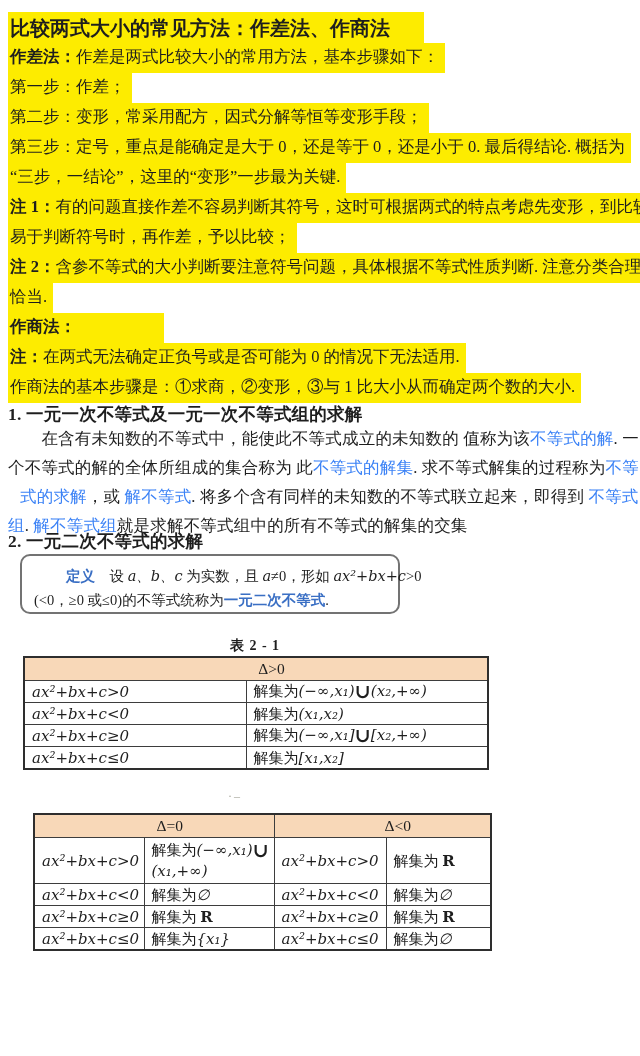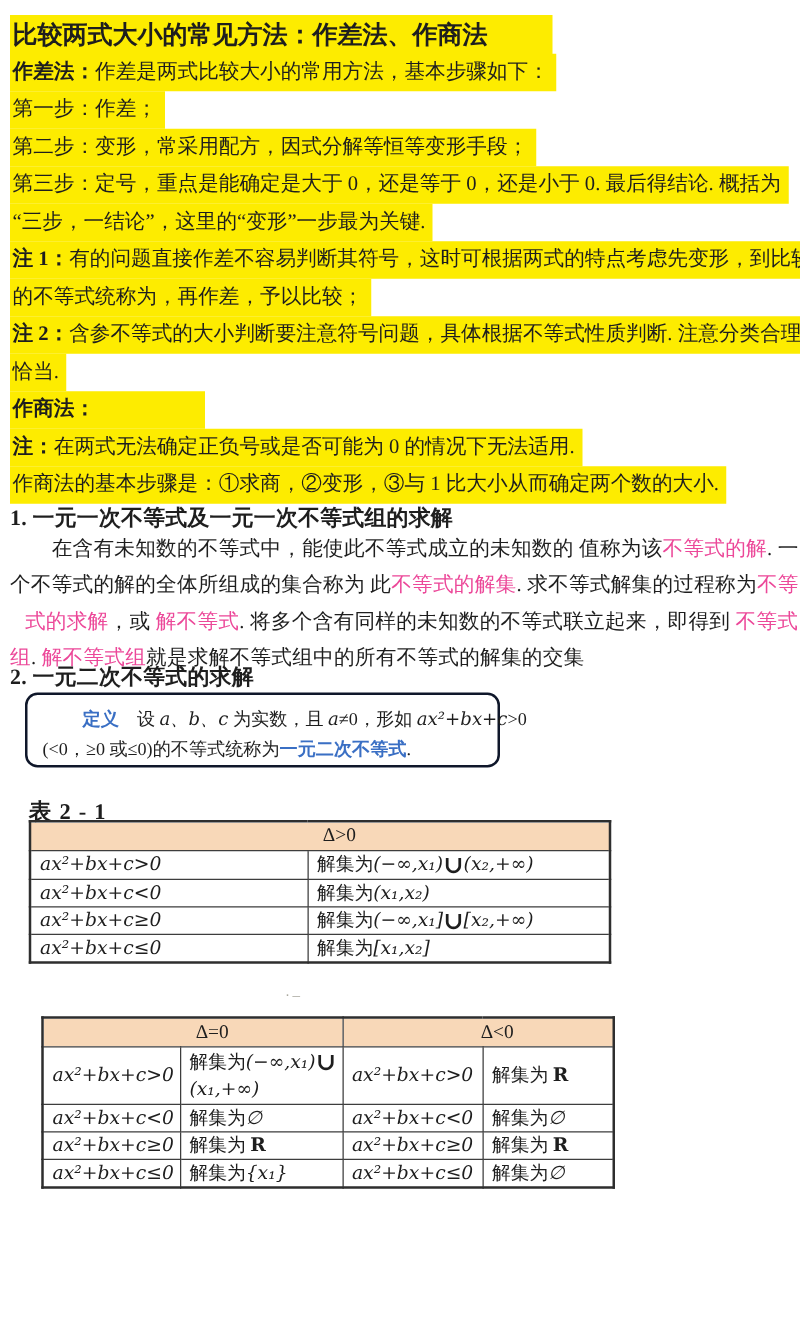--- a/index.html
+++ b/index.html
@@ -6,56 +6,56 @@
   .page{
     position:relative;width:640px;height:1056px;background:#ffffff;overflow:hidden;
     font-family:"Liberation Serif","DejaVu Serif",serif;color:#1e1e1e;
   }
   .line{position:absolute;left:8px;white-space:nowrap;font-size:16.5px;line-height:1.25;}
   .line.heading{font-size:17.5px;letter-spacing:0.2px;}
   .line.plain{letter-spacing:0.2px;}
   .band{background:#fdec00;display:inline-block;padding:4px 6px 5px 2px;}
   .sg-n{}
   .sg-b{font-weight:bold;}
-  .sg-u{color:#ec4899;}
+  .sg-u{color:#3b82f6;}
   .sg-ub{color:#3a6fc4;font-weight:bold;}
   .sg-m{font-style:italic;font-family:"DejaVu Serif","Liberation Serif",serif;}
   .sg-mb{font-weight:bold;font-family:"DejaVu Serif","Liberation Serif",serif;}
   .sg-cup{font-size:1.3em;vertical-align:-2px;font-style:normal;font-weight:bold;line-height:1;}
   .defbox{
     position:absolute;left:20px;top:554px;width:352px;height:38px;
-    border:2px solid #0f172a;border-radius:10px;padding:8px 12px 10px;
+    border:2px solid #737373;border-radius:10px;padding:8px 12px 10px;
     font-size:14.5px;line-height:24px;white-space:nowrap;
   }
   .defbox .l1{text-indent:32px;}
-  .caption{position:absolute;left:23px;top:637px;width:464px;
-    font-weight:bold;font-size:18px;letter-spacing:1px;}
+  .caption{position:absolute;left:23px;top:637px;width:464px;text-align:center;
+    font-weight:bold;font-size:14px;letter-spacing:1px;}
   table{position:absolute;border-collapse:collapse;table-layout:fixed;font-size:15px;
     border:2px solid #2e2e2e;}
   #table1{left:23px;top:656px;}
   #table2{left:33px;top:813px;}
   th,td{border:1.5px solid #3d3d3d;vertical-align:middle;overflow:hidden;}
   th{background:#f8d8b8;font-weight:normal;height:20px;font-size:15.5px;text-align:center;padding-left:32px;}
   td{height:21px;padding:0 4px 0 7px;white-space:pre-line;line-height:20px;text-align:left;margin-top:48px;}
   tr.tall td{height:45px;}
   .artifact{position:absolute;left:228px;top:789px;color:#a9a89e;font-size:12px;letter-spacing:2px;}
 </style>
 </head>
 <body>
 
 <div class="page">
   <div id="flow">
-      <div class="line hl" style="top: 12px; font-size: 20px;"><span class="band" style="padding-right: 52px;"><span class="sg-b">比较两式大小的常见方法：作差法、作商法</span></span></div>
+      <div class="line hl" style="top: 12px; font-size: 20px;"><span class="band" style="padding-right: 34px;"><span class="sg-b">比较两式大小的常见方法：作差法、作商法</span></span></div>
       <div class="line hl" style="top: 43px;"><span class="band"><span class="sg-b">作差法：</span><span class="sg-n">作差是两式比较大小的常用方法，基本步骤如下：</span></span></div>
       <div class="line hl" style="top: 73px;"><span class="band"><span class="sg-n">第一步：作差；</span></span></div>
       <div class="line hl" style="top: 103px;"><span class="band"><span class="sg-n">第二步：变形，常采用配方，因式分解等恒等变形手段；</span></span></div>
       <div class="line hl" style="top: 133px;"><span class="band"><span class="sg-n">第三步：定号，重点是能确定是大于 0，还是等于 0，还是小于 0. 最后得结论. 概括为</span></span></div>
       <div class="line hl" style="top: 163px;"><span class="band"><span class="sg-n">“三步，一结论”，这里的“变形”一步最为关键.</span></span></div>
       <div class="line hl" style="top: 193px;"><span class="band"><span class="sg-b">注 1：</span><span class="sg-n">有的问题直接作差不容易判断其符号，这时可根据两式的特点考虑先变形，到比较</span></span></div>
-      <div class="line hl" style="top: 223px;"><span class="band"><span class="sg-n">的不等式统称为，再作差，予以比较；</span></span></div>
+      <div class="line hl" style="top: 223px;"><span class="band"><span class="sg-n">易于判断符号时，再作差，予以比较；</span></span></div>
       <div class="line hl" style="top: 253px;"><span class="band"><span class="sg-b">注 2：</span><span class="sg-n">含参不等式的大小判断要注意符号问题，具体根据不等式性质判断. 注意分类合理</span></span></div>
       <div class="line hl" style="top: 283px;"><span class="band"><span class="sg-n">恰当.</span></span></div>
       <div class="line hl" style="top: 313px;"><span class="band" style="padding-right: 88px;"><span class="sg-b">作商法：</span></span></div>
       <div class="line hl" style="top: 343px;"><span class="band"><span class="sg-b">注：</span><span class="sg-n">在两式无法确定正负号或是否可能为 0 的情况下无法适用.</span></span></div>
       <div class="line hl" style="top: 373px;"><span class="band"><span class="sg-n">作商法的基本步骤是：①求商，②变形，③与 1 比大小从而确定两个数的大小.</span></span></div>
       <div class="line heading" style="top: 404px;"><span class="sg-b">1. 一元一次不等式及一元一次不等式组的求解</span></div>
       <div class="line plain" style="top: 429px;"><span class="sg-n">　　在含有未知数的不等式中，能使此不等式成立的未知数的 值称为该</span><span class="sg-u">不等式的解</span><span class="sg-n">. 一</span></div>
       <div class="line plain" style="top: 458px;"><span class="sg-n">个不等式的解的全体所组成的集合称为 此</span><span class="sg-u">不等式的解集</span><span class="sg-n">. 求不等式解集的过程称为</span><span class="sg-u">不等</span></div>
       <div class="line plain" style="top: 487px; margin-left: 12px;"><span class="sg-u">式的求解</span><span class="sg-n">，或 </span><span class="sg-u">解不等式</span><span class="sg-n">. 将多个含有同样的未知数的不等式联立起来，即得到 </span><span class="sg-u">不等式</span></div>
       <div class="line plain" style="top: 516px;"><span class="sg-u">组</span><span class="sg-n">. </span><span class="sg-u">解不等式组</span><span class="sg-n">就是求解不等式组中的所有不等式的解集的交集</span></div>

